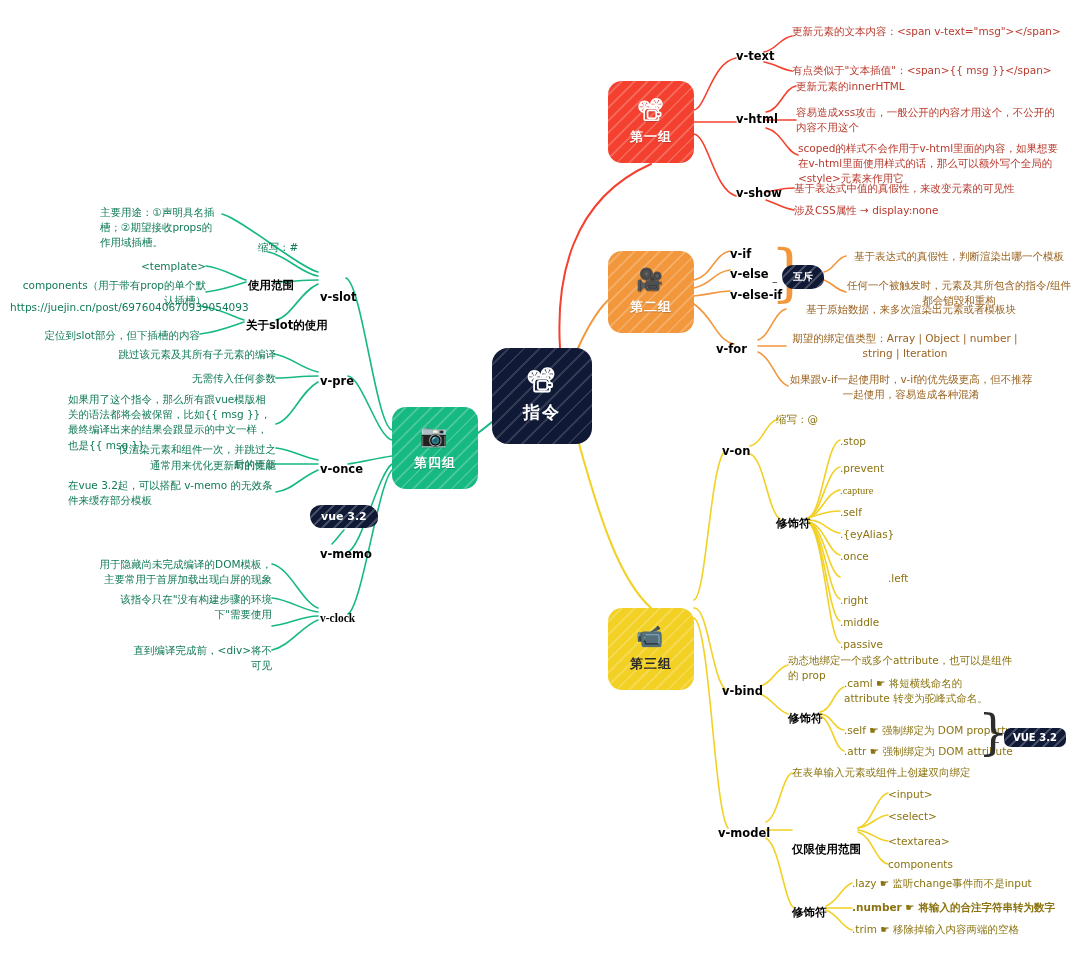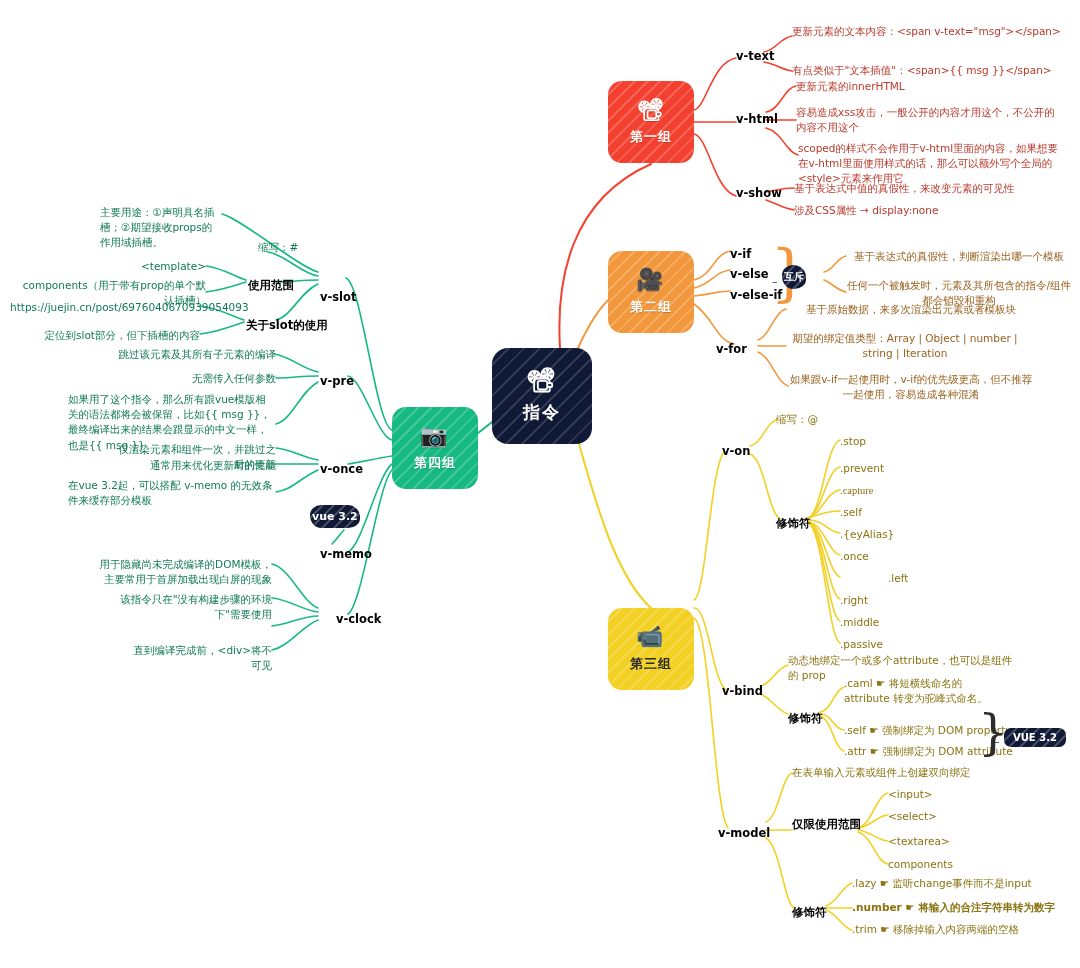--- a/index.html
+++ b/index.html
@@ -43,21 +43,21 @@
   .c-green .leaf,.c-green .branch{color:#117a57;}
   .dirname{font-size:11.5px;font-weight:600;white-space:nowrap;}
 
   
   .pill{
     background:#101a36;color:#fff;border-radius:7px;
     font-size:10px;font-weight:bold;padding:4px 9px;white-space:nowrap;
     background-image:repeating-linear-gradient(135deg, rgba(255,255,255,.22) 0 2px, rgba(255,255,255,0) 2px 8px);
     display:inline-block;
   }
-  .pill.cloud{border-radius:14px 16px 15px 14px / 13px 15px 12px 16px;padding:5px 2px;}
+  .pill.cloud{border-radius:14px 16px 15px 14px / 13px 15px 12px 16px;padding:5px 11px;}
   .brace{font-size:40px;color:#2d2d2d;font-weight:300;line-height:1;font-family:"DejaVu Serif",serif;}
   .brace.o{color:#f2973c;}
   .dash{font-size:11px;color:#2d2d2d;}
 </style>
 </head>
 <body>
 
 <div id="mindmap">
 
   <svg class="links" viewBox="0 0 1080 968">
@@ -317,21 +317,21 @@
   <div class="node" style="left:1004px;top:726px;">
     <span class="pill">VUE 3.2</span>
   </div>
 
   <div class="node c-yellow" style="left:718px;top:822px;">
     <span class="dirname">v-model</span>
   </div>
   <div class="node c-yellow" style="left:792px;top:765px;width:250px;">
     <div class="leaf l">在表单输入元素或组件上创建双向绑定</div>
   </div>
-  <div class="node c-yellow" style="left:792px;top:813px;">
+  <div class="node c-yellow" style="left:792px;top:838px;">
     <span class="dirname">仅限使用范围</span>
   </div>
   <div class="node c-yellow" style="left:888px;top:787px;">
       <div class="leaf l">&lt;input&gt;</div>
     </div>
   <div class="node c-yellow" style="left:888px;top:809px;">
       <div class="leaf l">&lt;select&gt;</div>
     </div>
   <div class="node c-yellow" style="left:888px;top:834px;">
       <div class="leaf l">&lt;textarea&gt;</div>
@@ -406,21 +406,21 @@
     <div class="leaf l">在vue 3.2起，可以搭配 v-memo 的无效条件来缓存部分模板</div>
   </div>
 
   <div class="node" style="left:310px;top:505px;">
     <span class="pill cloud" style="font-size:11px;">vue 3.2</span>
   </div>
   <div class="node c-green" style="left:320px;top:543px;">
     <span class="dirname">v-memo</span>
   </div>
 
-  <div class="node c-green" style="left:336px;top:608px;">
+  <div class="node c-green" style="left:320px;top:608px;font-family:Liberation Serif, serif;">
     <span class="dirname">v-clock</span>
   </div>
   <div class="node c-green" style="left:94px;top:557px;width:178px;text-align:right;">
     <div class="leaf r">用于隐藏尚未完成编译的DOM模板，主要常用于首屏加载出现白屏的现象</div>
   </div>
   <div class="node c-green" style="left:112px;top:592px;width:160px;text-align:right;">
     <div class="leaf r">该指令只在"没有构建步骤的环境下"需要使用</div>
   </div>
   <div class="node c-green" style="left:128px;top:643px;width:144px;text-align:right;">
     <div class="leaf r">直到编译完成前，&lt;div&gt;将不可见</div>

